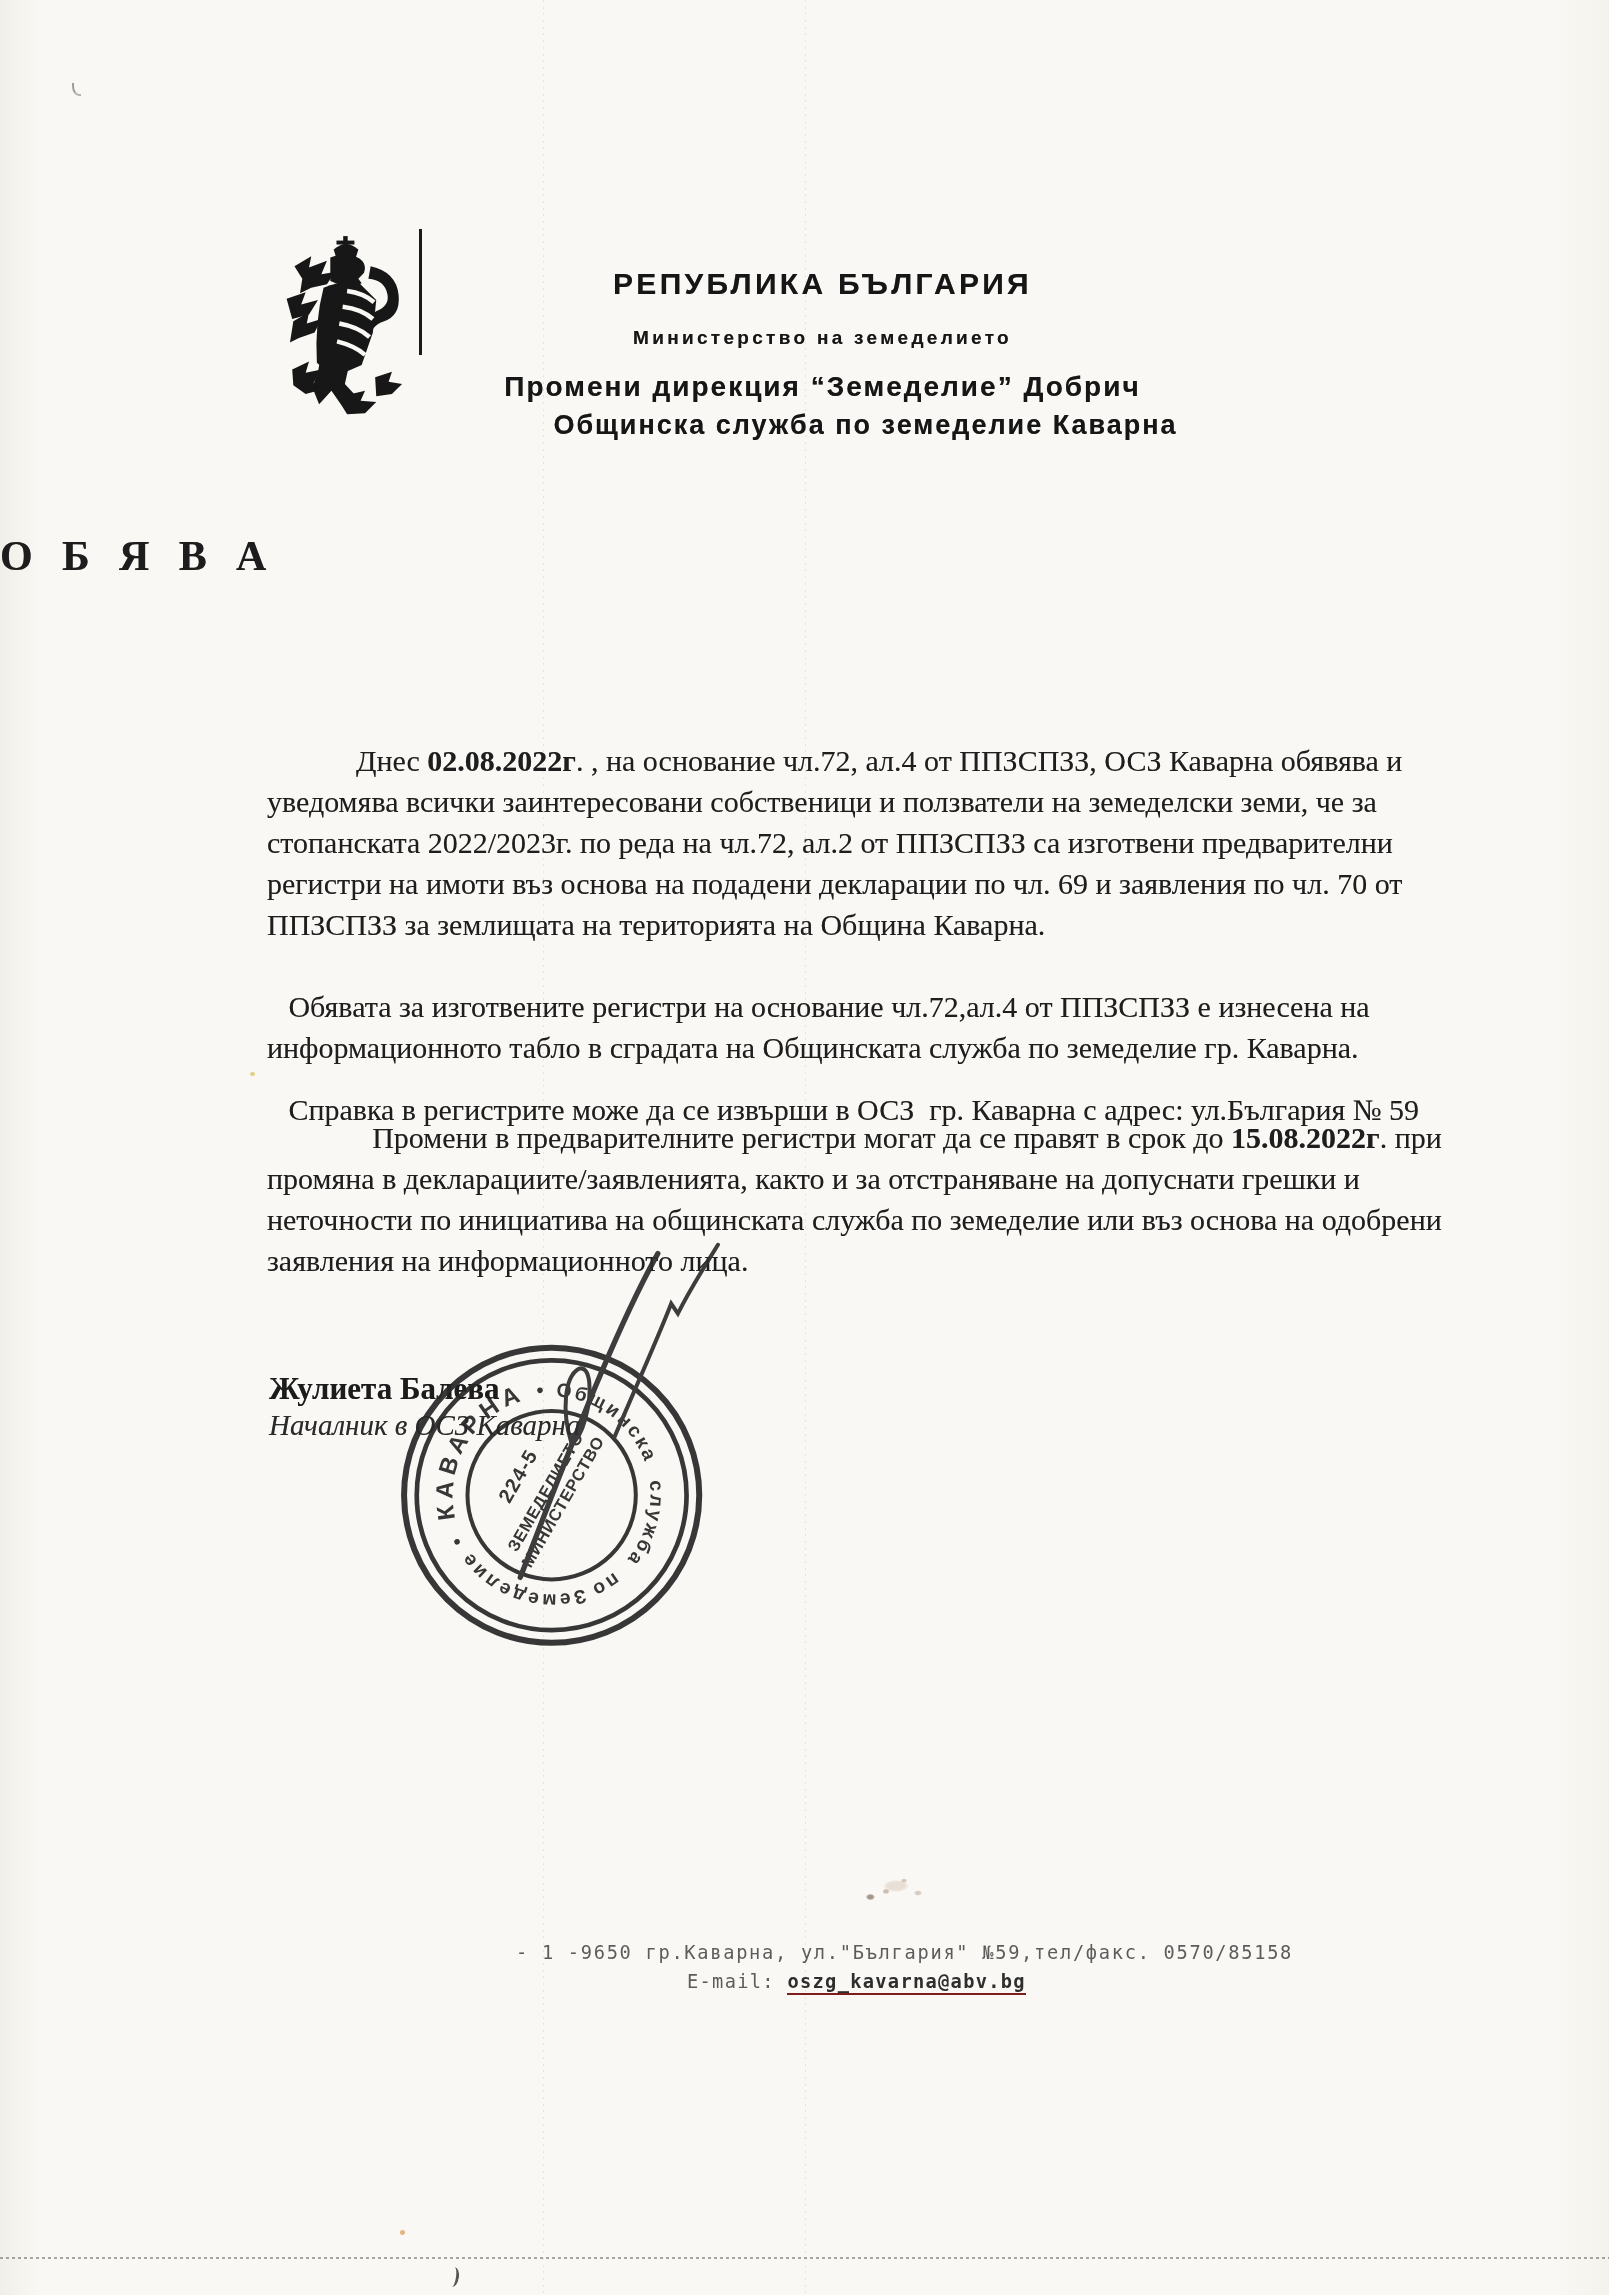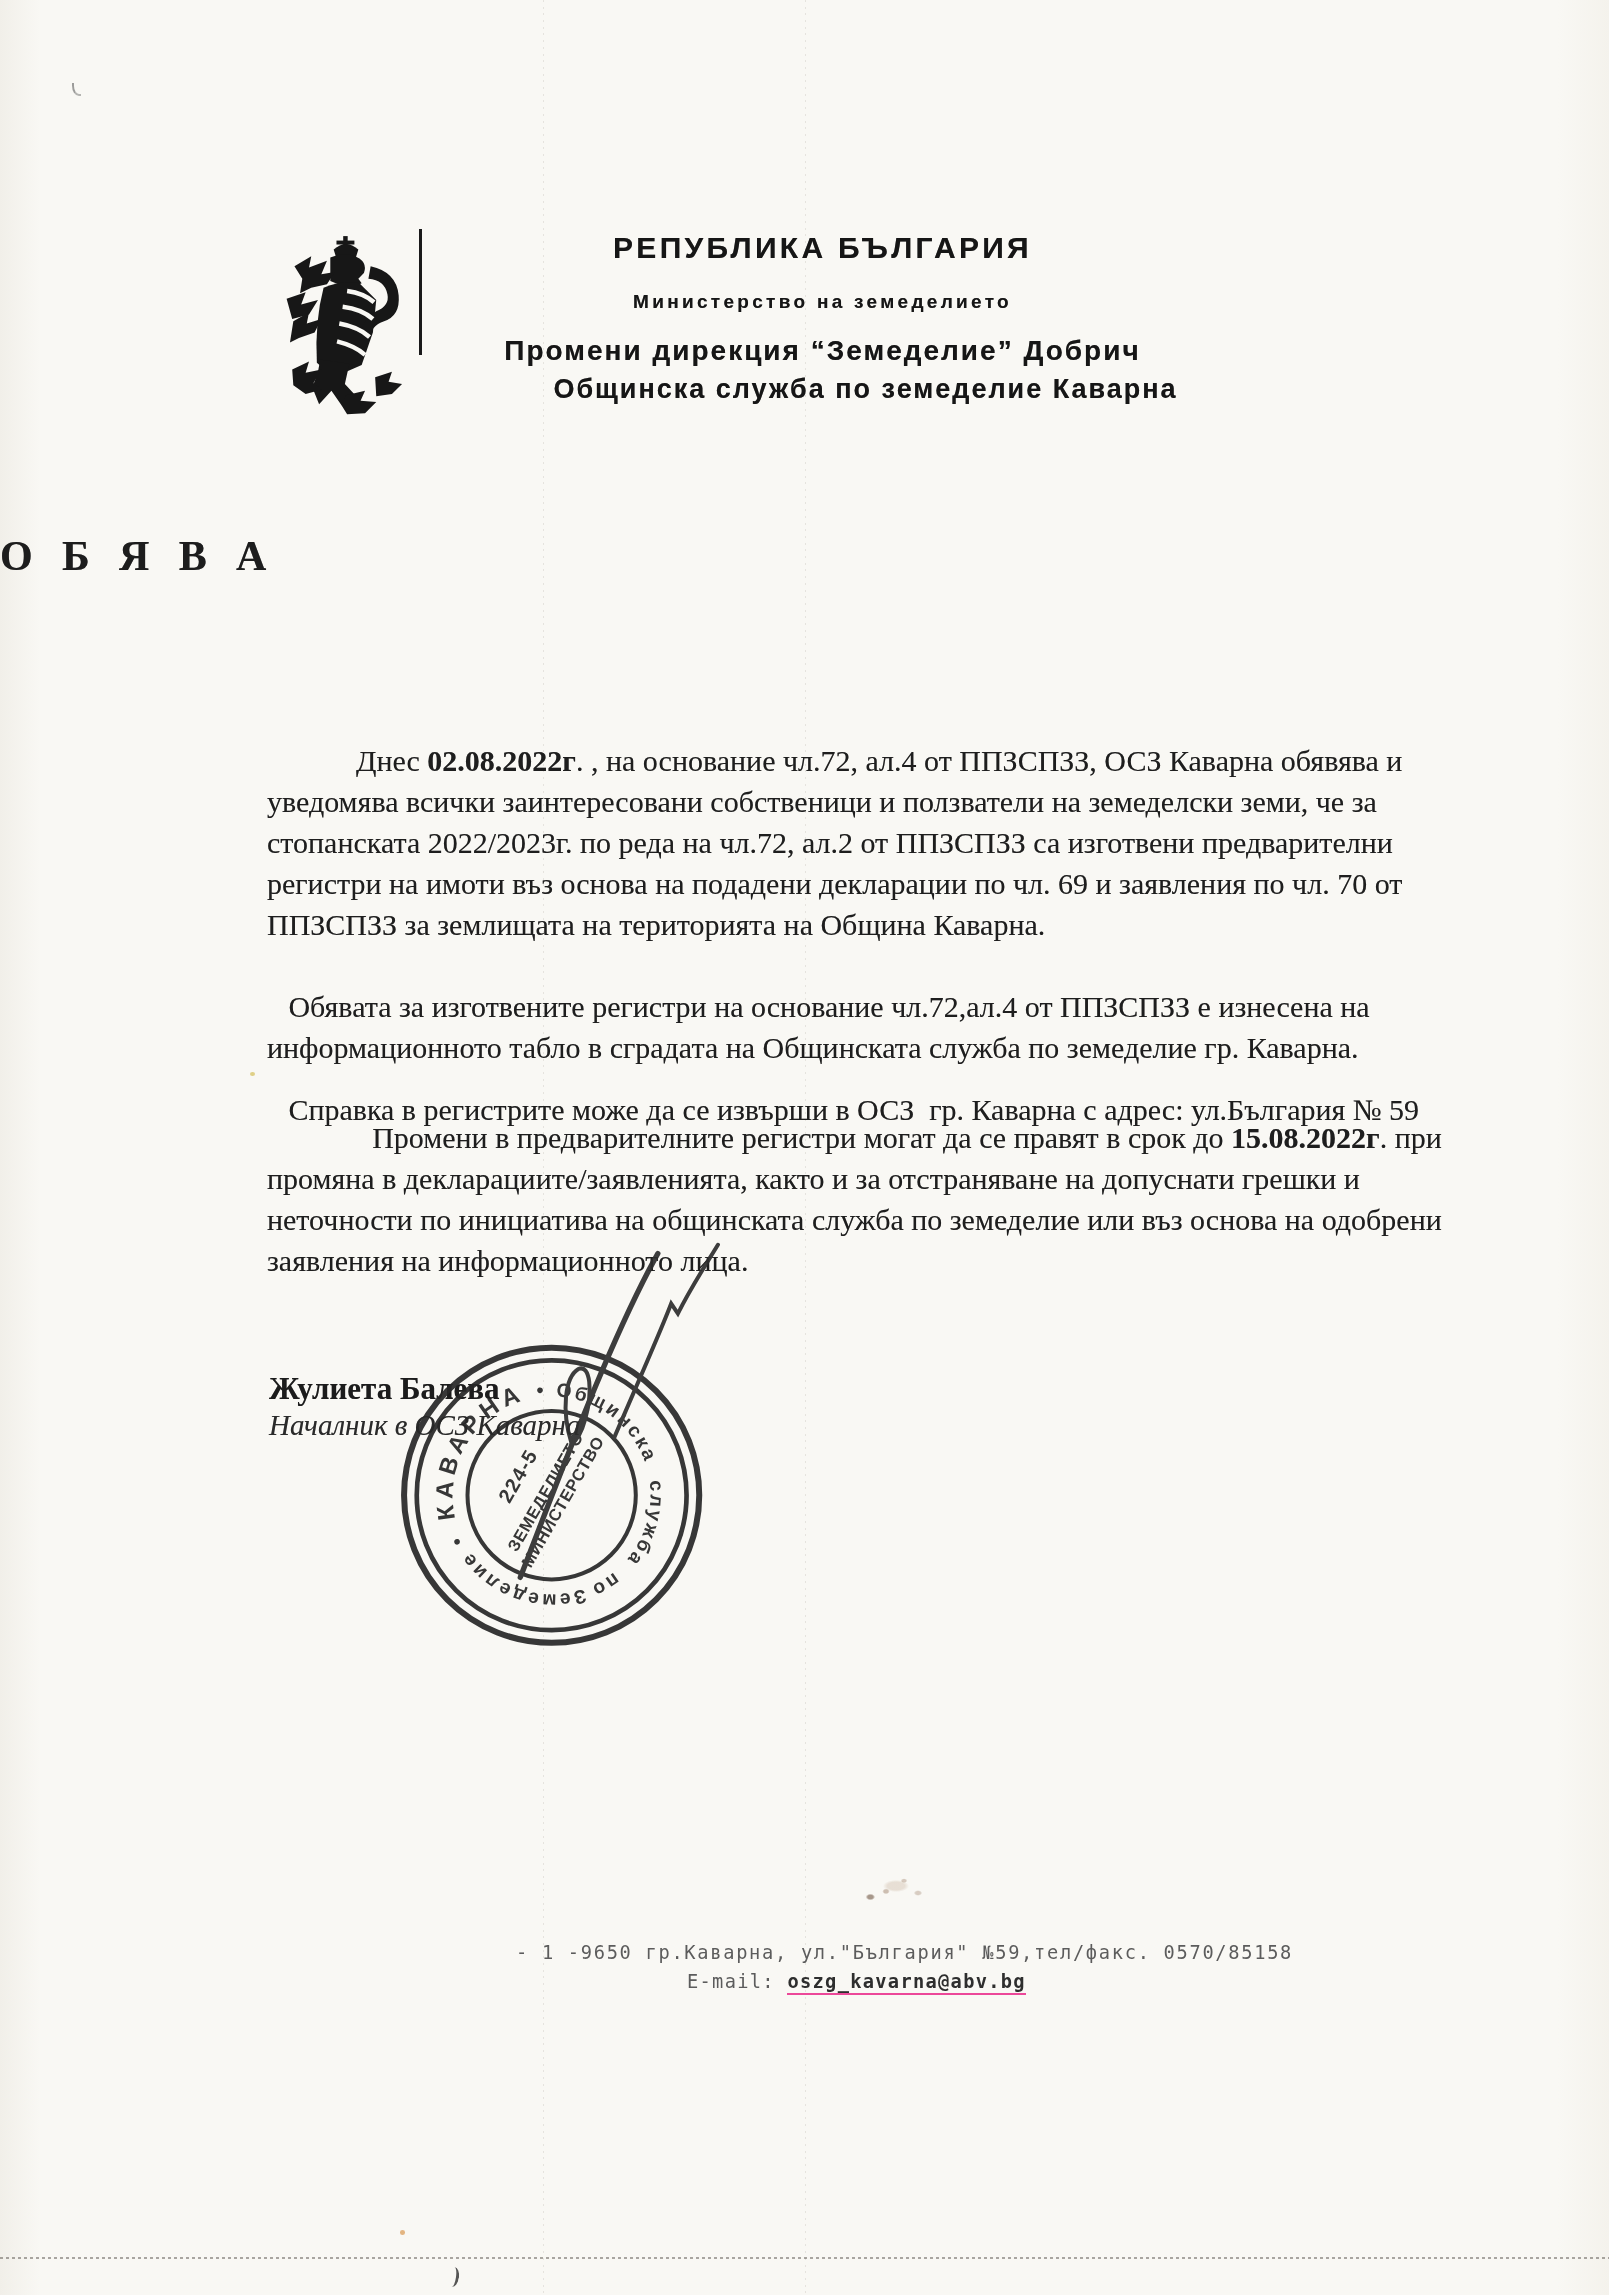--- a/index.html
+++ b/index.html
@@ -6,21 +6,21 @@
   body{
     width:1610px;height:2295px;position:relative;overflow:hidden;
     background:#f9f8f4;
     font-family:"Liberation Serif", serif;
   }
   .paper-shade{position:absolute;inset:0;background:linear-gradient(90deg,#f1efe9 0,#f9f8f4 40px,#f9f8f4 1557px,#f4f2ec 1610px);pointer-events:none;}
   
   .emblem{position:absolute;left:281px;top:234px;width:130px;height:188px;}
   .header-sep{position:absolute;left:419px;top:229px;width:2.7px;height:126px;background:#1a1a1a;}
   .hline{position:absolute;left:428px;width:789px;text-align:center;white-space:nowrap;
-    font-family:"Liberation Sans", sans-serif;font-weight:bold;color:#161616;text-shadow:0 0 0.4px rgba(20,20,20,.55);}
+    font-family:"Liberation Sans", sans-serif;font-weight:bold;color:#161616;text-shadow:0 0 0.4px rgba(20,20,20,.55);margin-top:36px;}
   .hline1{top:231px;font-size:30px;letter-spacing:3.3px;}
   .hline2{top:291px;font-size:19px;letter-spacing:3.3px;}
   .hline3{top:335px;font-size:28px;letter-spacing:2px;}
   .hline4{top:374px;font-size:27px;letter-spacing:2px;transform:translateX(43px);}
   
   .doc-title{position:absolute;left:0;top:532px;width:1590px;text-align:left;
     font-size:42px;font-weight:bold;letter-spacing:9.4px;color:#1d1d1d;text-shadow:0 0 0.4px rgba(20,20,20,.5);}
   
   .body-text{position:absolute;left:267px;width:1233px;font-size:30px;line-height:41px;color:#1e1e1e;
     text-shadow:0 0 0.4px rgba(25,25,25,.4);}
@@ -48,21 +48,21 @@
   .ring-dot{font-size:30px;}
   .center-word{font-size:25px;letter-spacing:1px;text-anchor:middle;}
   .center-code{font-size:30px;letter-spacing:2px;text-anchor:middle;}
   .sig-strokes path{fill:none;stroke:#2e2e2e;stroke-width:8px;stroke-linecap:round;}
   .sig-strokes path.thin{stroke-width:6px;}
   
   .footer-line1{position:absolute;left:516px;top:1942px;font-family:"DejaVu Sans Mono", monospace;
     font-size:18.7px;letter-spacing:1.7px;color:#5c5c5c;white-space:pre;}
   .footer-line2{position:absolute;left:687px;top:1971px;font-family:"DejaVu Sans Mono", monospace;
     font-size:18.7px;letter-spacing:1.3px;color:#5c5c5c;white-space:pre;}
-  .footer-line2 .email{font-weight:bold;color:#2e2e2e;border-bottom:2px solid #ec4899;padding-bottom:1.3px;}
+  .footer-line2 .email{font-weight:bold;color:#2e2e2e;border-bottom:2px solid #7f1d1d;padding-bottom:1.3px;}
   
   .fold{position:absolute;top:0;bottom:0;width:1.3px;
     background:repeating-linear-gradient(to bottom, rgba(110,100,88,.14) 0 2px, transparent 2px 6.7px);}
   .fold.f1{left:543px;}
   .fold.f2{left:805px;}
   .scan-bottom-line{position:absolute;left:0;right:0;top:2257px;height:2px;
     background:repeating-linear-gradient(to right, rgba(70,64,58,.45) 0 2.7px, transparent 2.7px 6px);}
   .speck{position:absolute;border-radius:50%;}
   .speck.s1{left:72px;top:83px;width:6.7px;height:10.7px;border-left:2.7px solid rgba(80,80,80,.55);border-bottom:2px solid rgba(80,80,80,.4);border-radius:0 0 0 80%;}
   .speck.s2{left:250px;top:1072px;width:4.7px;height:4px;background:rgba(216,197,106,.8);}

